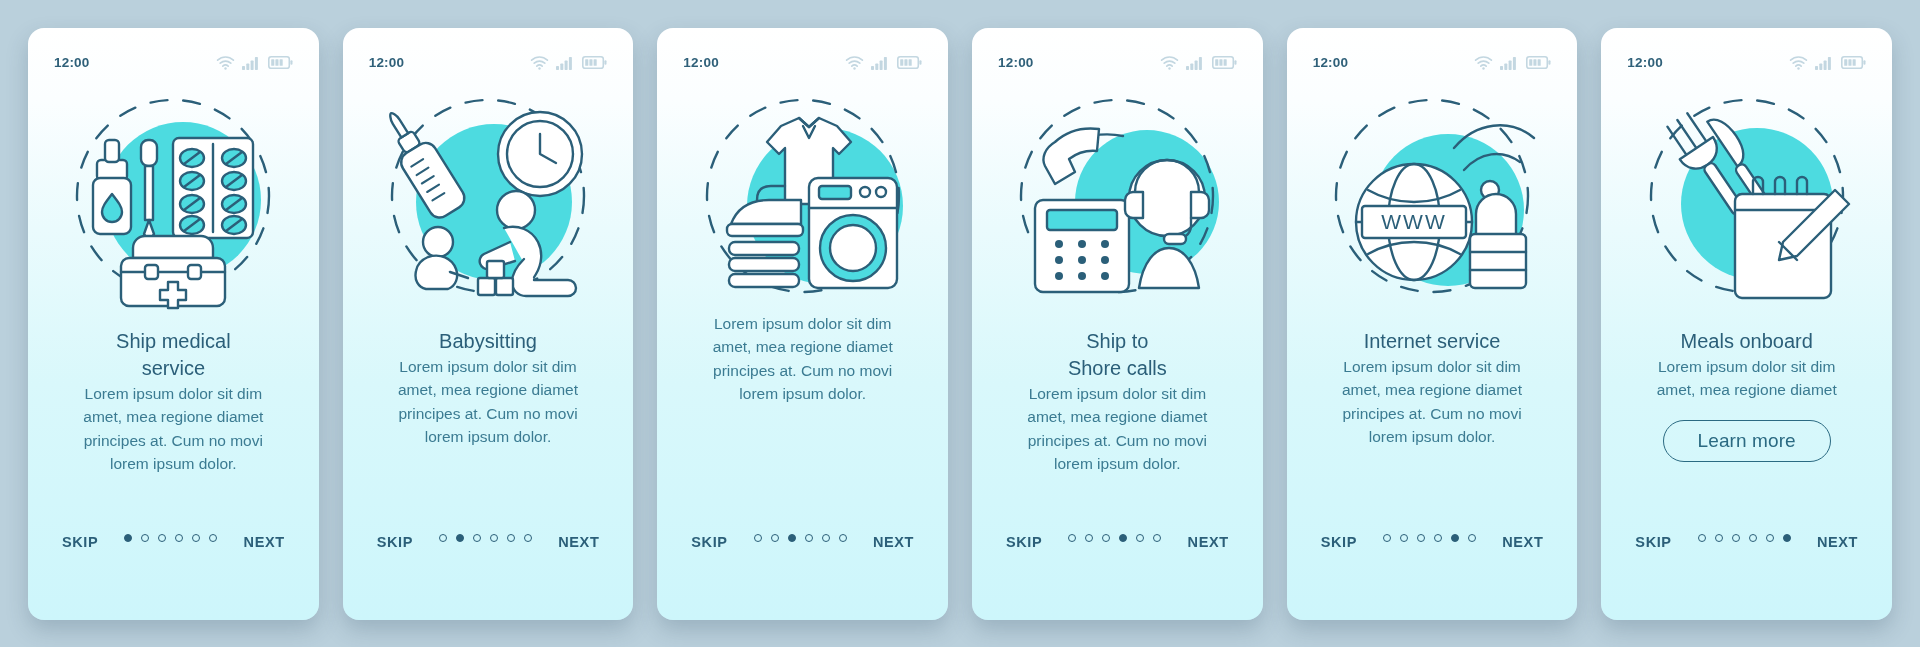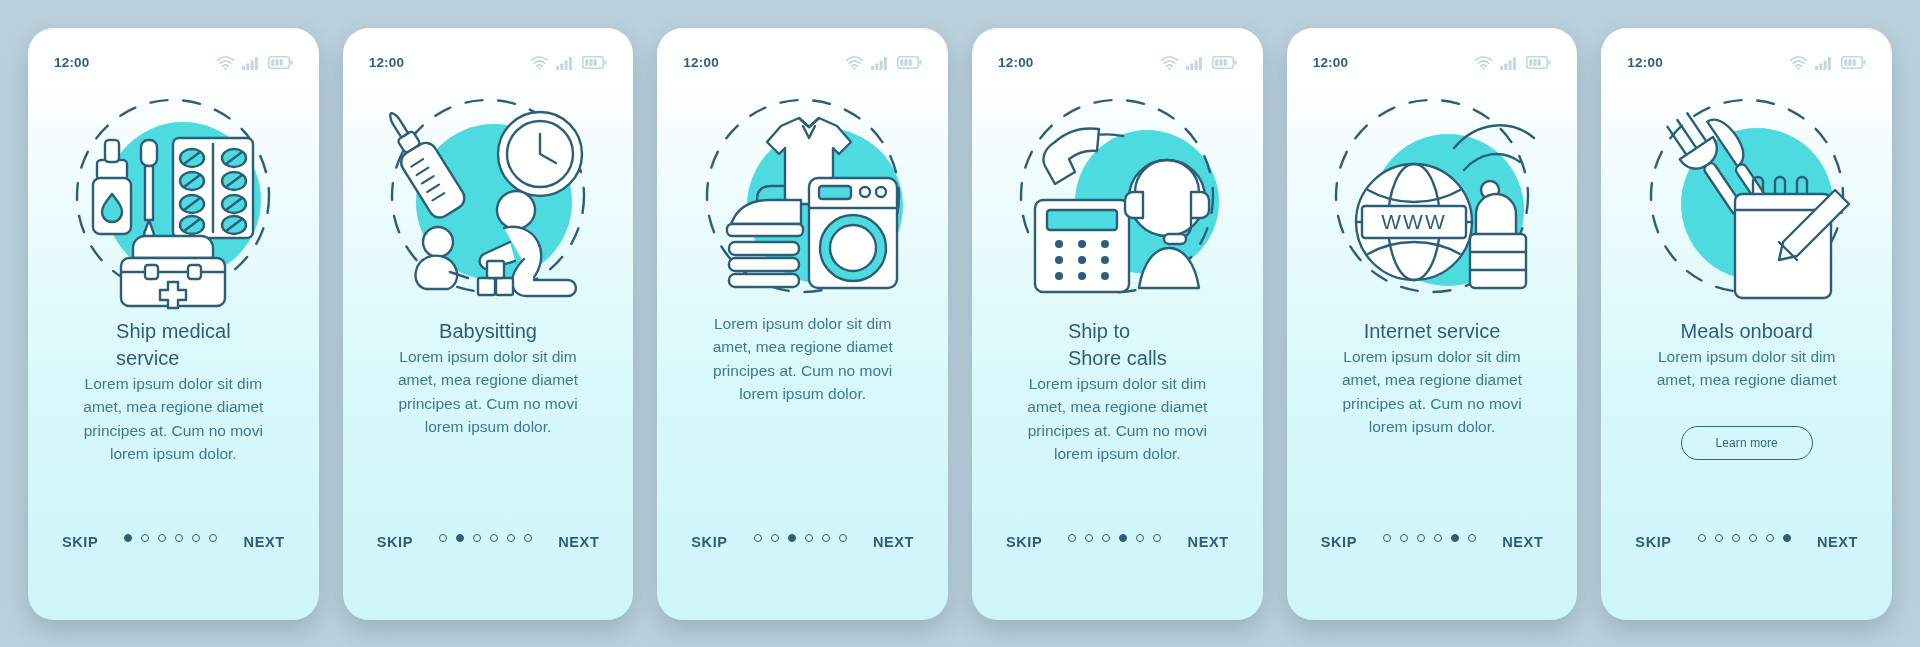--- a/index.html
+++ b/index.html
@@ -25,21 +25,21 @@
     justify-content: space-between;
     padding: 0 28px;
     gap: 24px;
   }
 
   
   .card {
     position: relative;
     flex: 1 1 0;
     height: 592px;
-    border-radius: 26px;
+    border-radius: 16px;
     background: linear-gradient(180deg,
                 #ffffff 0%,
                 #fbfeff 12%,
                 #eafbfd 34%,
                 #d9f8fb 60%,
                 #cdf6fb 100%);
     box-shadow: 0 10px 22px rgba(40, 70, 90, .22);
     overflow: hidden;
     display: flex;
     flex-direction: column;
@@ -86,42 +86,43 @@
     flex-direction: column;
     align-items: center;
     padding: 0 6px;
   }
 
   .card-title {
     font-size: 20px;
     line-height: 27px;
     font-weight: 400;
     color: #2b5f79;
+    text-align: center;
     white-space: pre-line;
-    margin-top: 6px;
+    margin-top: 16px;
   }
 
   .card-body {
     font-size: 15.5px;
     line-height: 23.5px;
     color: #3b7b92;
     text-align: center;
     white-space: pre-line;
     margin-top: 0;
     max-width: 230px;
   }
 
   .learn-more {
-    margin-top: 34px;
+    margin-top: 18px;
     border: 1.8px solid #2b6a82;
     color: #2b6a82;
     background: transparent;
     border-radius: 24px;
     font-family: inherit;
-    font-size: 12px;
+    font-size: 19px;
     padding: 9px 34px;
     cursor: pointer;
     letter-spacing: .1px;
   }
 
   
   .footer {
     flex: 0 0 auto;
     height: 86px;
     display: flex;

